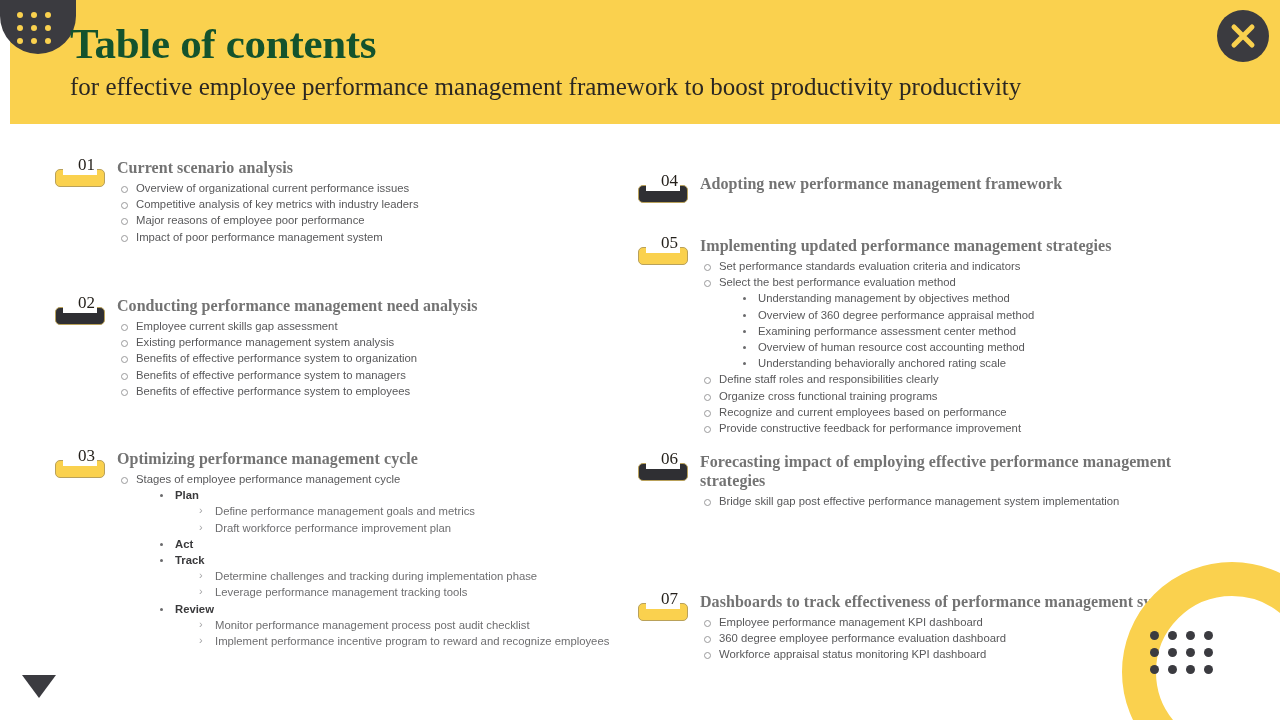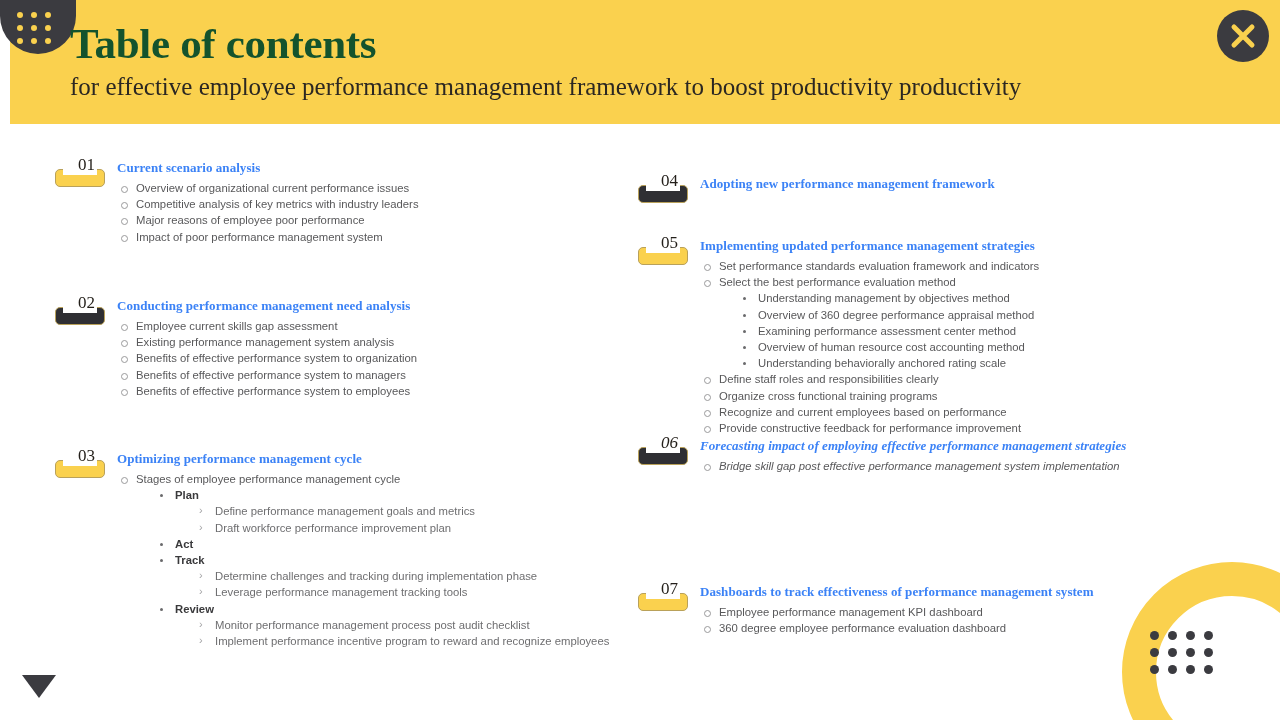--- a/index.html
+++ b/index.html
@@ -124,23 +124,23 @@
     background: #ffffff;
     padding: 0 2px;
     line-height: 20px;
     width: 34px;
     left: 8px;
   }
   .entry-body { margin-left: 62px; }
   .entry-title {
     font-family: "Liberation Serif", serif;
     font-weight: bold;
-    font-size: 13px;
+    font-size: 16px;
     line-height: 19px;
-    color: #3b82f6;
+    color: #737373;
     letter-spacing: 0.05px;
   }
 
   ul.lvl1, ul.lvl2, ul.lvl3 { list-style: none; }
   ul.lvl1 { margin-top: 3px; }
   ul.lvl1 > li.bullet-o {
     position: relative;
     padding-left: 19px;
     font-size: 11.3px;
     line-height: 16.2px;
@@ -323,57 +323,58 @@
         </div>
       </div>
       <div class="toc-entry" style="top: 78px; left: 0px; width: 600px;">
         <div class="entry-badge">
           <div class="badge-box"></div>
           <div class="badge-num">05</div>
         </div>
         <div class="entry-body">
           <div class="entry-title">Implementing updated performance management strategies</div>
           <ul class="lvl1">
-            <li class="bullet-o"><span>Set performance standards evaluation framework and indicators</span></li>
+            <li class="bullet-o"><span>Set performance standards evaluation criteria and indicators</span></li>
             <li class="bullet-o"><span>Select the best performance evaluation method</span><ul class="lvl2">
                 <li class="bullet-dot"><span>Understanding management by objectives method</span></li>
                 <li class="bullet-dot"><span>Overview of 360 degree performance appraisal method</span></li>
                 <li class="bullet-dot"><span>Examining performance assessment center method</span></li>
                 <li class="bullet-dot"><span>Overview of human resource cost accounting method</span></li>
                 <li class="bullet-dot"><span>Understanding behaviorally anchored rating scale</span></li>
               </ul></li>
             <li class="bullet-o"><span>Define staff roles and responsibilities clearly</span></li>
             <li class="bullet-o"><span>Organize cross functional training programs</span></li>
             <li class="bullet-o"><span>Recognize and current employees based on performance</span></li>
             <li class="bullet-o"><span>Provide constructive feedback for  performance improvement</span></li>
           </ul>
         </div>
       </div>
-      <div class="toc-entry" style="top: 278px; left: 0px; width: 600px; font-style: italic;">
+      <div class="toc-entry" style="top: 294px; left: 0px; width: 600px;">
         <div class="entry-badge">
           <div class="badge-box dark"></div>
           <div class="badge-num">06</div>
         </div>
         <div class="entry-body">
           <div class="entry-title">Forecasting impact of employing effective performance management strategies</div>
           <ul class="lvl1">
             <li class="bullet-o"><span>Bridge skill gap post effective  performance management system implementation</span></li>
           </ul>
         </div>
       </div>
-      <div class="toc-entry" style="top: 424px; left: 0px; width: 600px;">
+      <div class="toc-entry" style="top: 434px; left: 0px; width: 600px;">
         <div class="entry-badge">
           <div class="badge-box"></div>
           <div class="badge-num">07</div>
         </div>
         <div class="entry-body">
           <div class="entry-title">Dashboards to track effectiveness of performance management system</div>
           <ul class="lvl1">
             <li class="bullet-o"><span>Employee performance management KPI dashboard</span></li>
             <li class="bullet-o"><span>360 degree employee performance evaluation dashboard</span></li>
+            <li class="bullet-o"><span>Workforce appraisal status monitoring KPI dashboard</span></li>
           </ul>
         </div>
       </div>
     </div>
 
   <div class="bottom-arrow"></div>
   <div class="corner-arc"></div>
   <div class="bottom-dots-grid">
     <i></i>
       <i></i>

